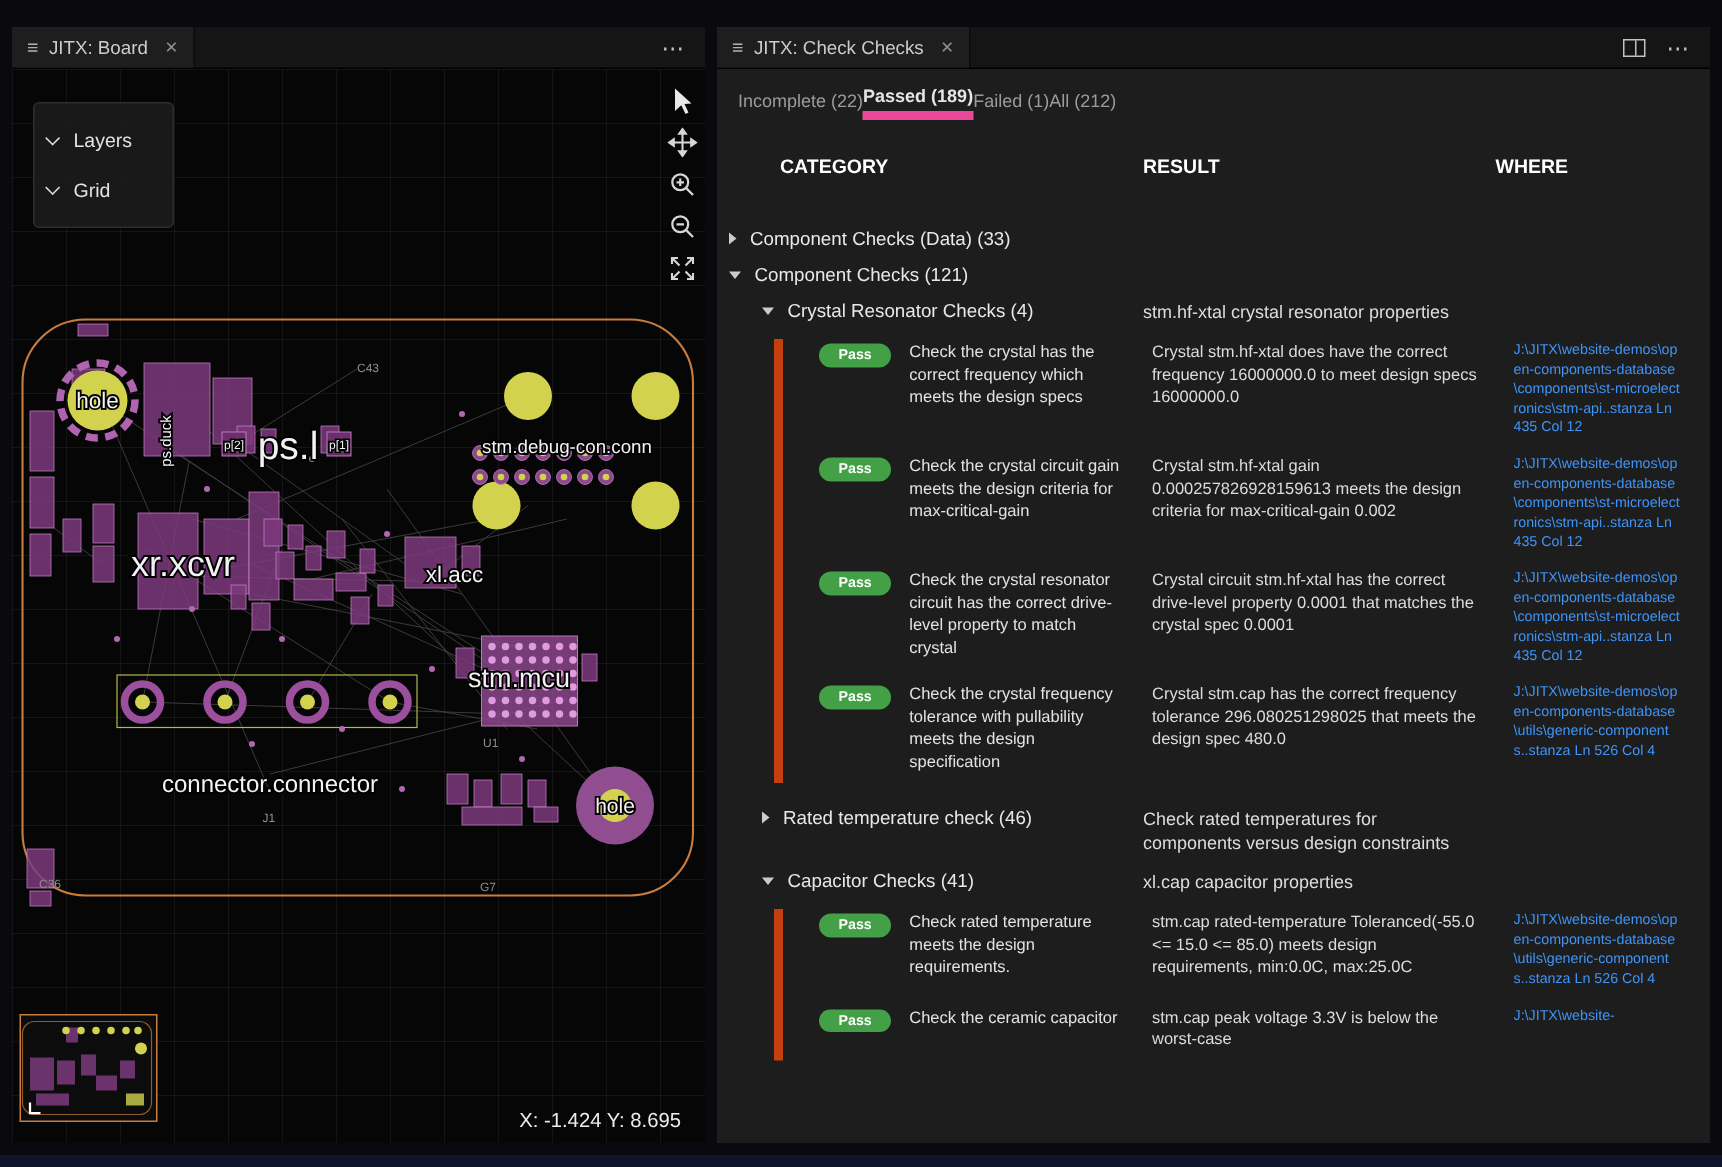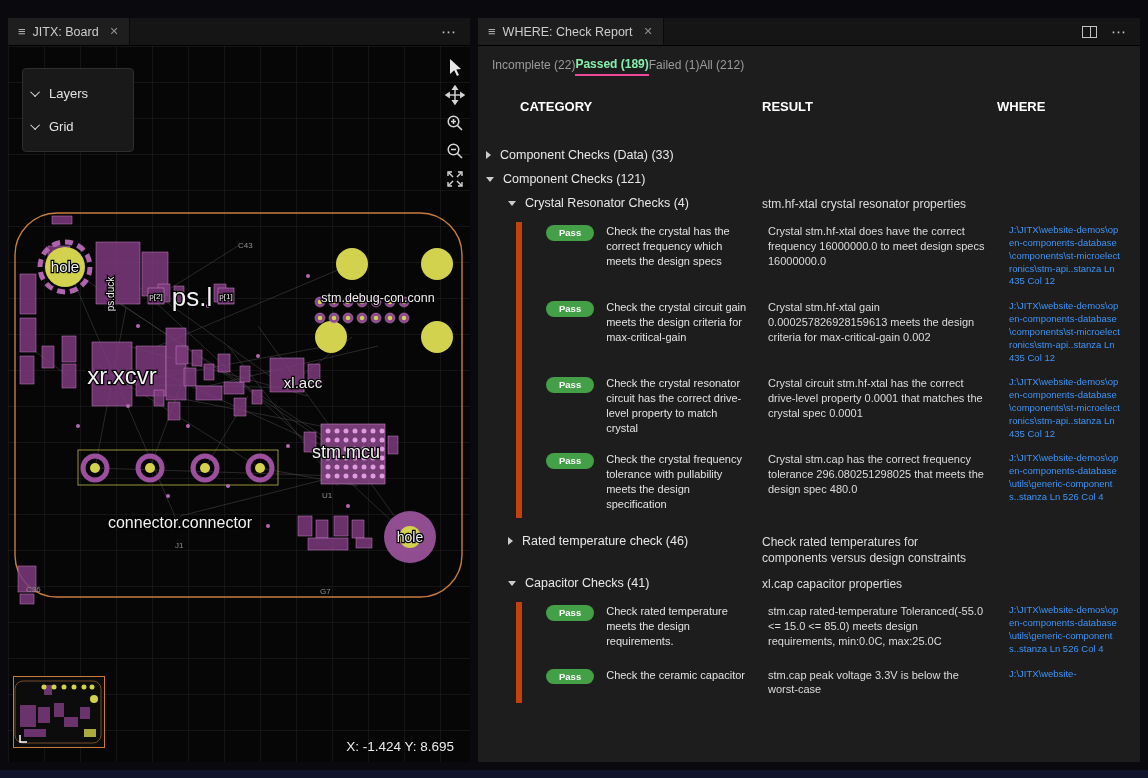--- a/index.html
+++ b/index.html
@@ -18,34 +18,34 @@
   .split-ic { width:15px; height:12px; border:1px solid #c2c2c2; position:relative; display:inline-block; }
   .split-ic::after { content:""; position:absolute; left:50%; top:0; bottom:0; width:1px; background:#c2c2c2; }
 
   
   .board-panel { width:462px; height:744px; display:flex; flex-direction:column; margin-right:8px; background:#0b0b0b; }
   .canvas { position:relative; flex:1; overflow:hidden; background-color:#060606;
     background-image: linear-gradient(rgba(44,44,44,.38) 1px, transparent 1px),
                       linear-gradient(90deg, rgba(44,44,44,.38) 1px, transparent 1px);
     background-size:36px 36px; }
   .boardsvg { position:absolute; inset:0; }
-  .layers-box { position:absolute; left:14px; top:22px; width:112px; height:84px; background:rgba(27,27,27,.93);
+  .layers-box { position:absolute; left:14px; top:22px; width:94px; height:84px; background:rgba(27,27,27,.93);
     border:1px solid #2e2e2e; border-radius:4px; padding:8px 10px; display:flex; flex-direction:column; justify-content:space-around; }
   .lg-row { display:flex; align-items:center; gap:9px; color:#e3e3e3; font-size:13px; cursor:pointer; }
   .chev { width:7px; height:7px; border-left:1.6px solid #ddd; border-bottom:1.6px solid #ddd; transform:rotate(-45deg) translateY(-2px); flex:0 0 auto; }
   .tools { position:absolute; right:4px; top:10px; display:flex; flex-direction:column; gap:6px; align-items:center; }
   .tool { width:22px; height:22px; display:flex; align-items:center; justify-content:center; cursor:pointer; }
   .minimap { position:absolute; left:5px; bottom:14px; width:92px; height:72px; border:1px solid #c87d3e; background:#0c0c0c; cursor:pointer; }
   .coords { position:absolute; right:16px; bottom:8px; color:#ececec; font-size:13.5px; }
 
   
   .report-panel { flex:1; height:744px; display:flex; flex-direction:column; background:#1d1d1d; overflow:hidden; }
   .filters { display:flex; padding:11px 0 7px 14px; font-size:12px; align-items:center; flex:0 0 auto; }
   .filter { color:#9b9b9b; padding-bottom:3px; cursor:pointer; white-space:nowrap; }
-  .filter.active { color:#86efac; font-weight:700; border-bottom:2px solid #ec4899; }
+  .filter.active { color:#e5e5e5; font-weight:700; border-bottom:6px solid #ec4899; }
   .cols { display:grid; grid-template-columns:284px 235px 1fr; padding:16px 0 10px 0; font-size:13px; font-weight:700; color:#ffffff; flex:0 0 auto; }
   .cols .c1 { padding-left:42px; }
   .tree { flex:1; overflow:hidden; padding-top:24px; }
   .trow { display:grid; grid-template-columns:284px 235px 1fr; align-items:start; margin:0 0 10px 0; font-size:12.5px; color:#e8e8e8; cursor:pointer; }
   .trow .tcat { display:flex; align-items:center; gap:9px; padding-left:8px; }
   .trow.lvl1 .tcat { padding-left:30px; }
   .arrow { width:0; height:0; border-top:4px solid transparent; border-bottom:4px solid transparent; border-left:5px solid #cccccc; flex:0 0 auto; }
   .arrow.open { border-left:4px solid transparent; border-right:4px solid transparent; border-top:5px solid #cccccc; border-bottom:none; }
   .tres { font-size:12px; color:#dddddd; line-height:1.35; padding-right:16px; }
   .checks-wrap { margin:6px 0 16px 38px; border-left:6px solid #c2410c; display:flex; flex-direction:column; gap:12px; padding:2px 0 6px 0; }
@@ -388,21 +388,21 @@
       </div>
 
       <div class="coords">X: -1.424 Y: 8.695</div>
     </div>
   </div>
 
   <div class="report-panel">
     <div class="tabbar">
       <div class="tab">
         <span class="glyph">≡</span>
-        <span>WHERE: Check Report</span>
+        <span>JITX: Check Checks</span>
         <span class="close">✕</span>
       </div>
       <div class="spacer"></div>
       <div class="actions">
         <span class="split-ic"></span>
         <span>⋯</span>
       </div>
     </div>
 
     <div class="filters">

